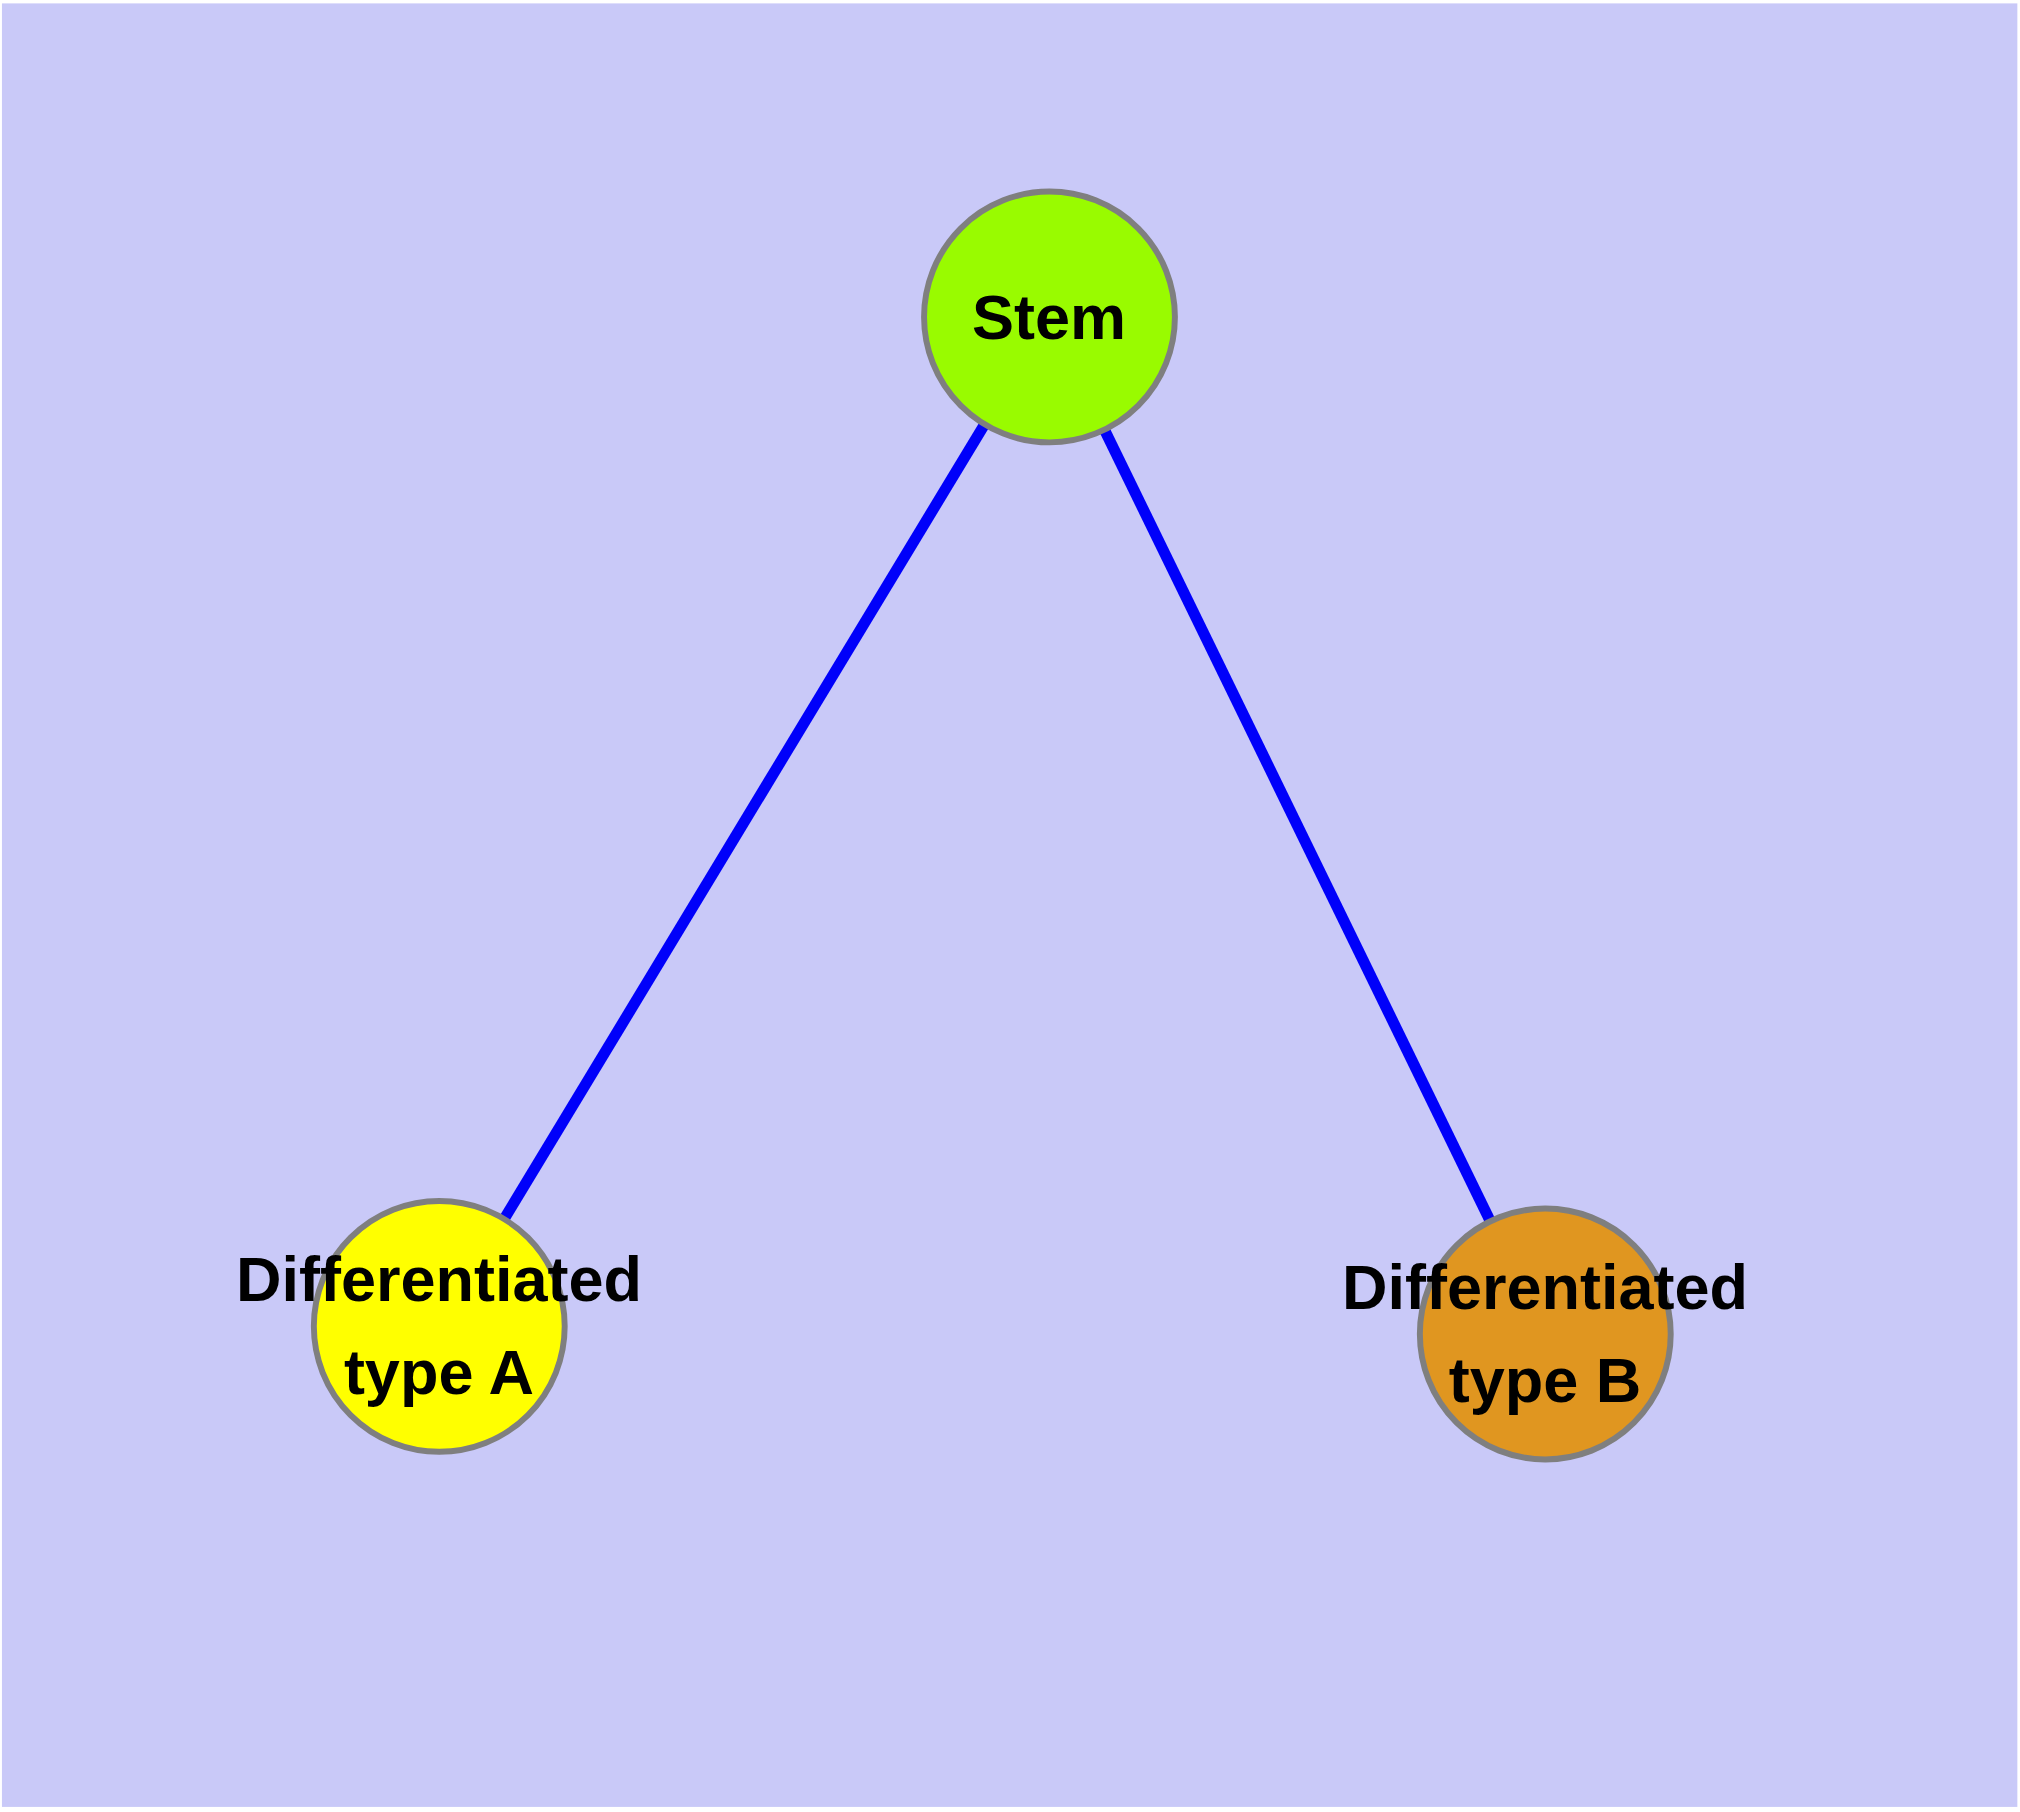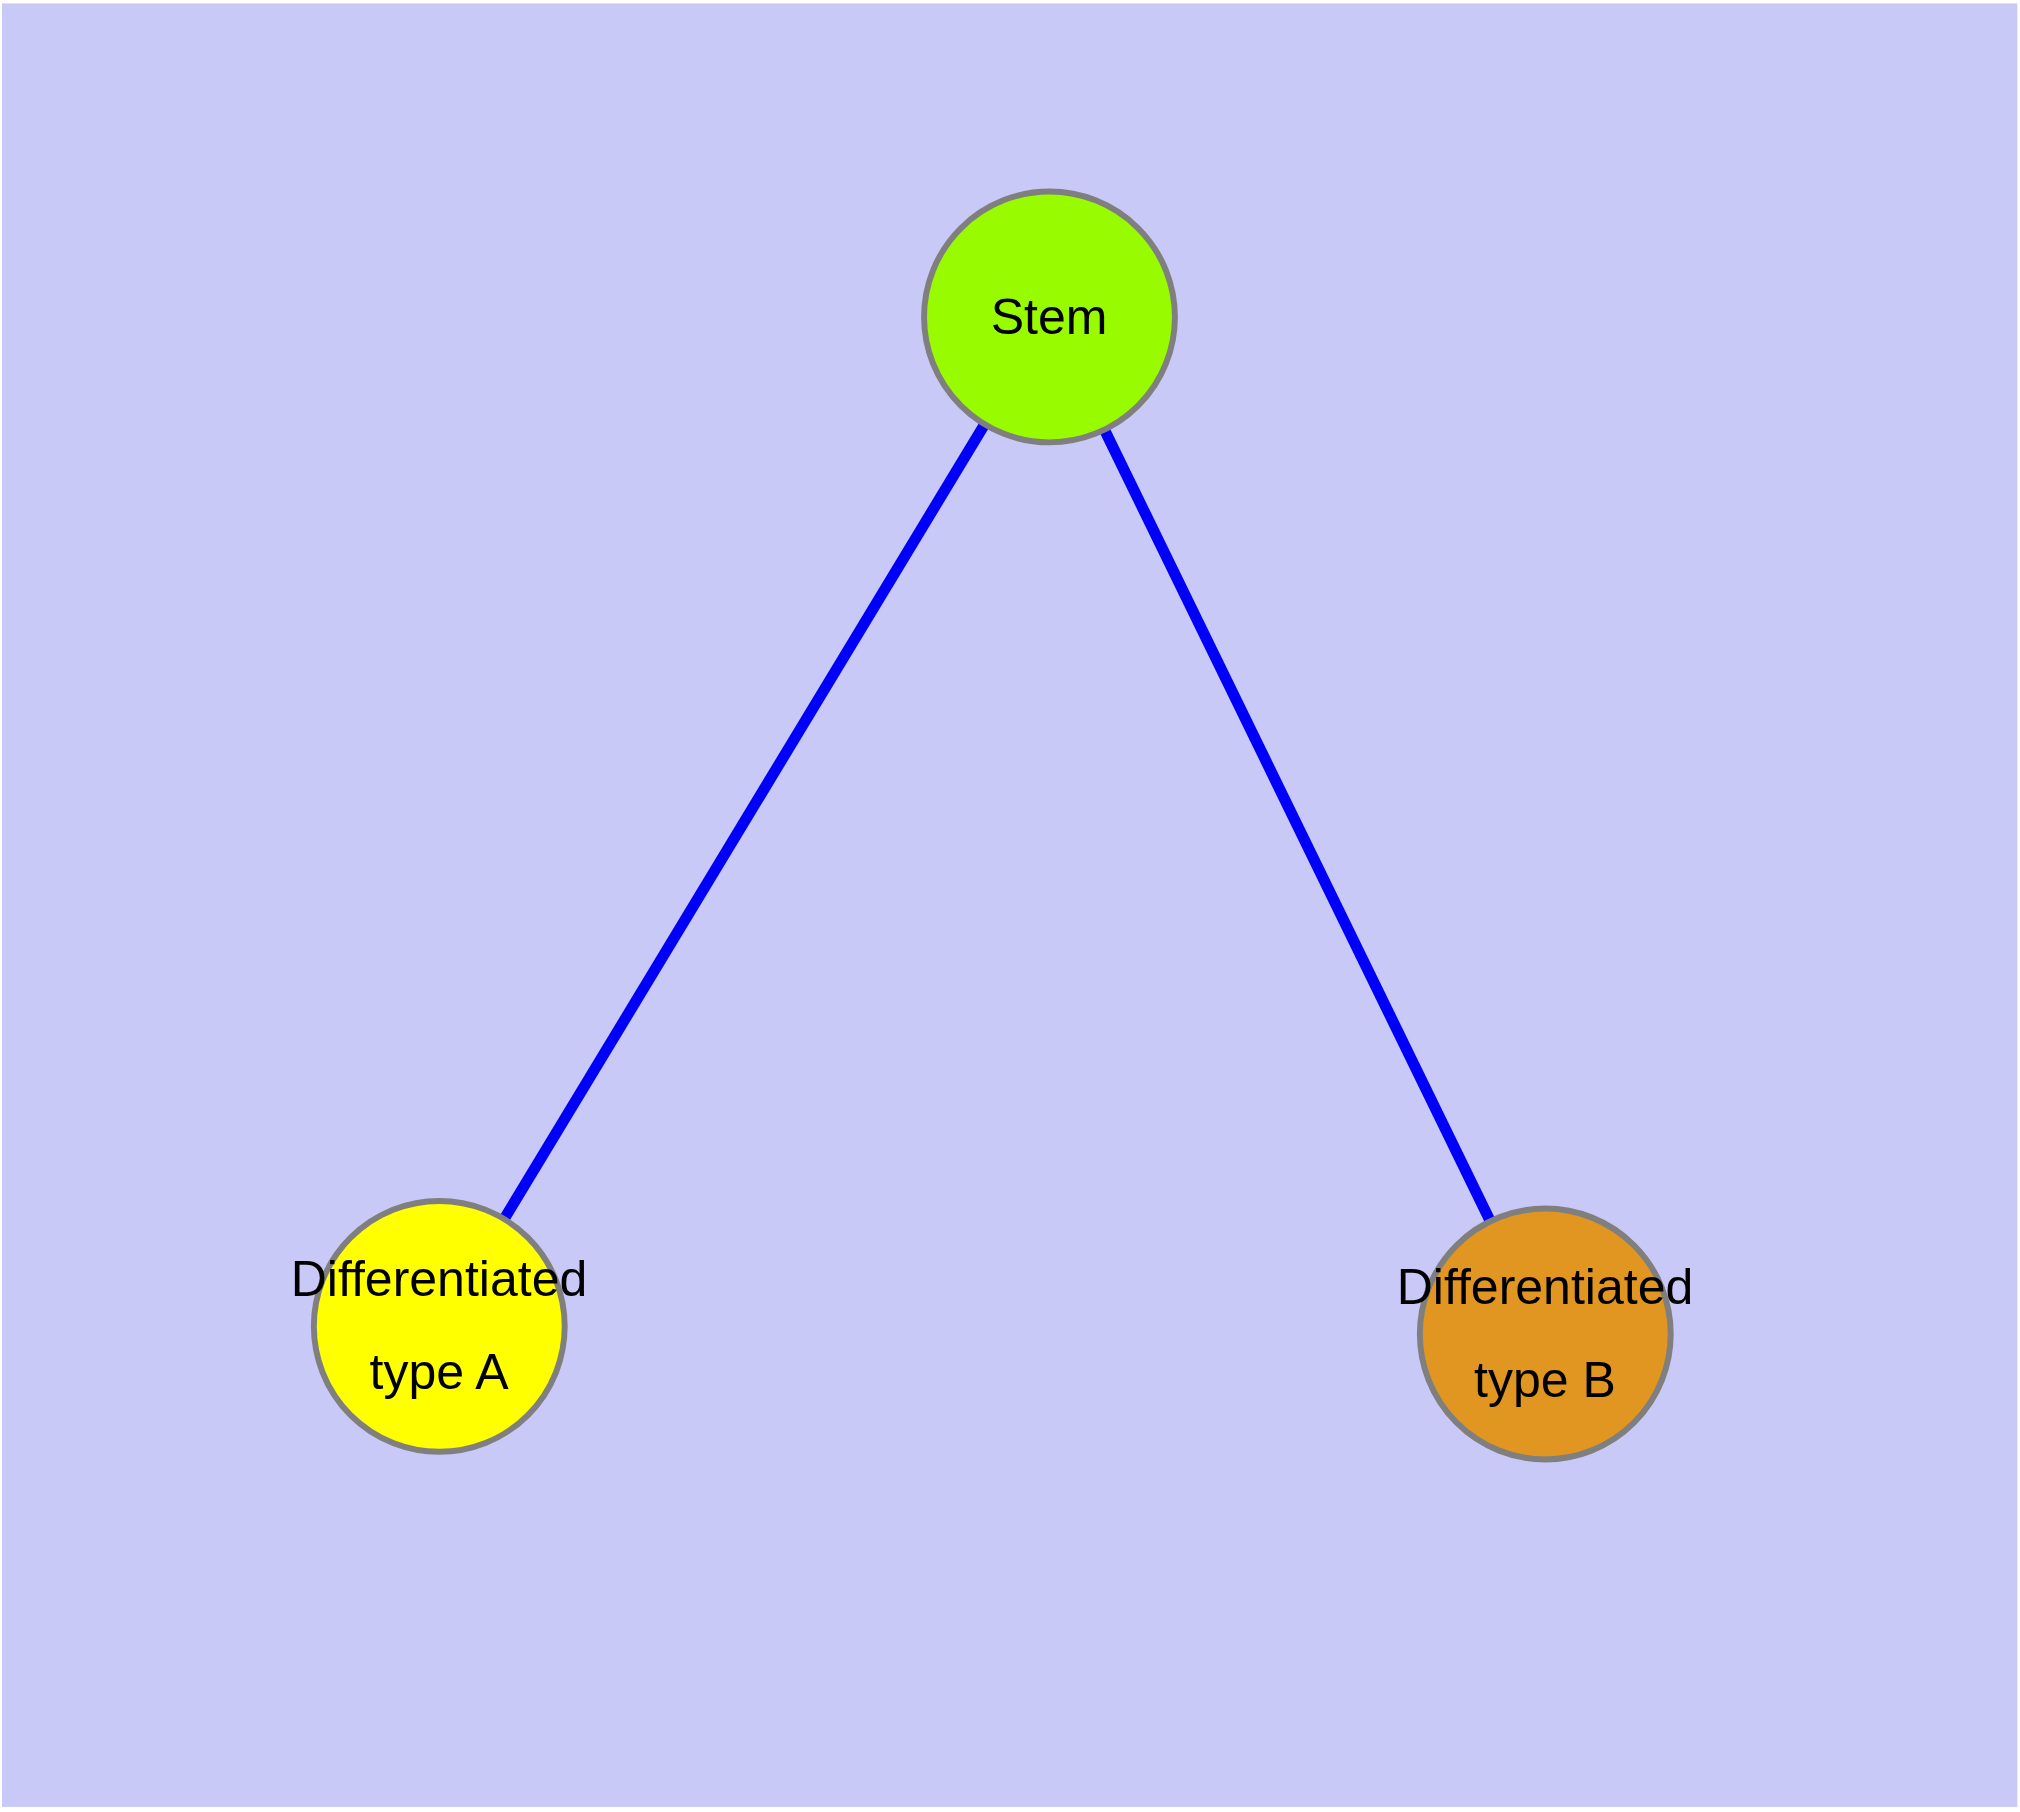--- a/index.html
+++ b/index.html
@@ -27,22 +27,22 @@
   }
   .node {
     stroke-width: 7px;
   }
   .node-label {
     position: absolute;
     transform: translate(-50%, -50%);
     white-space: pre-line;
     text-align: center;
     color: #000000;
-    font-weight: normal;
-    font-size: 50px;
+    font-weight: bold;
+    font-size: 63px;
     line-height: 93px;
     letter-spacing: 0px;
     pointer-events: none;
   }
 </style>
 </head>
 <body>
 
 <div class="canvas">
   <svg width="2021" height="1812" viewBox="0 0 2384 2138">

